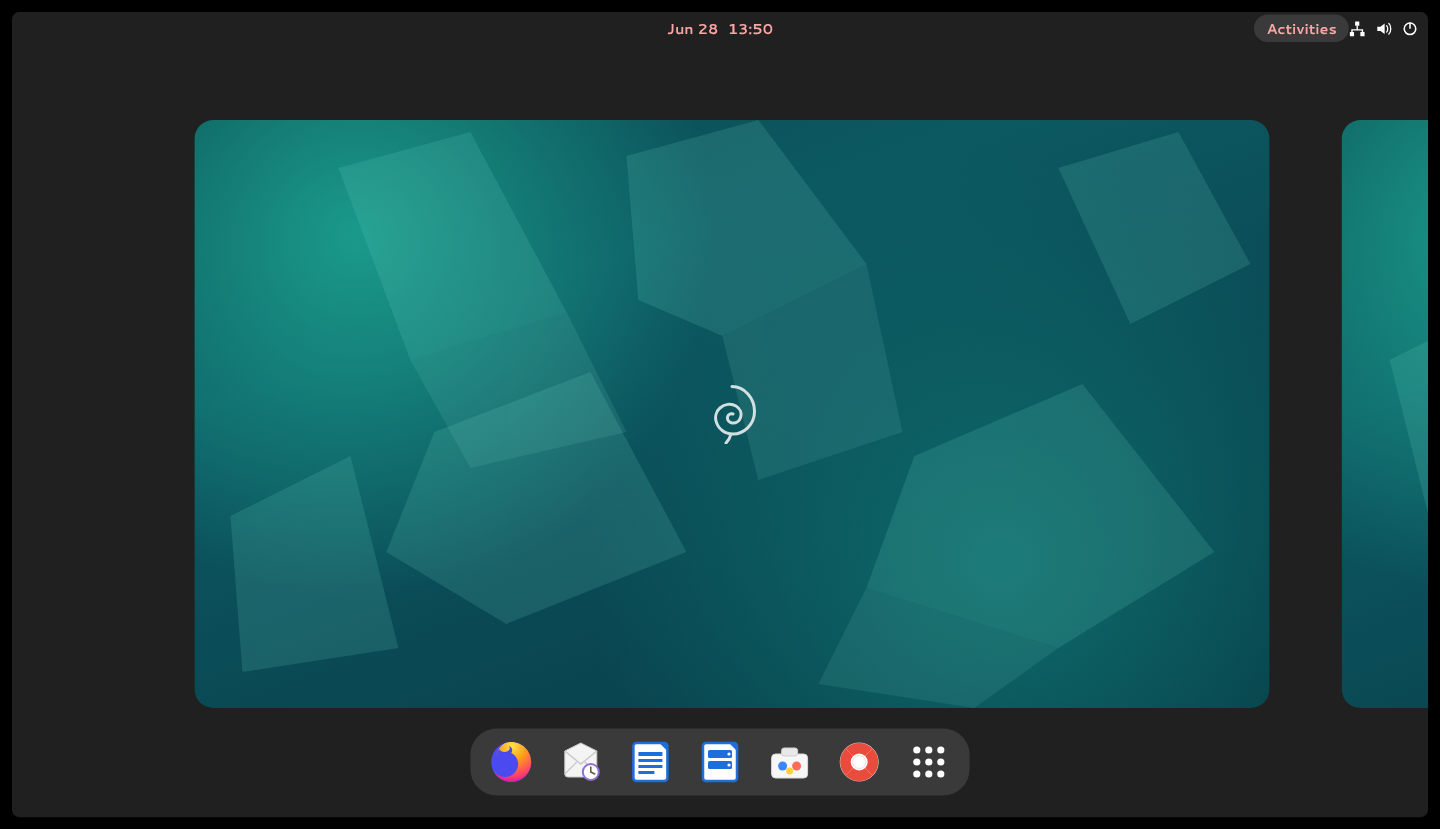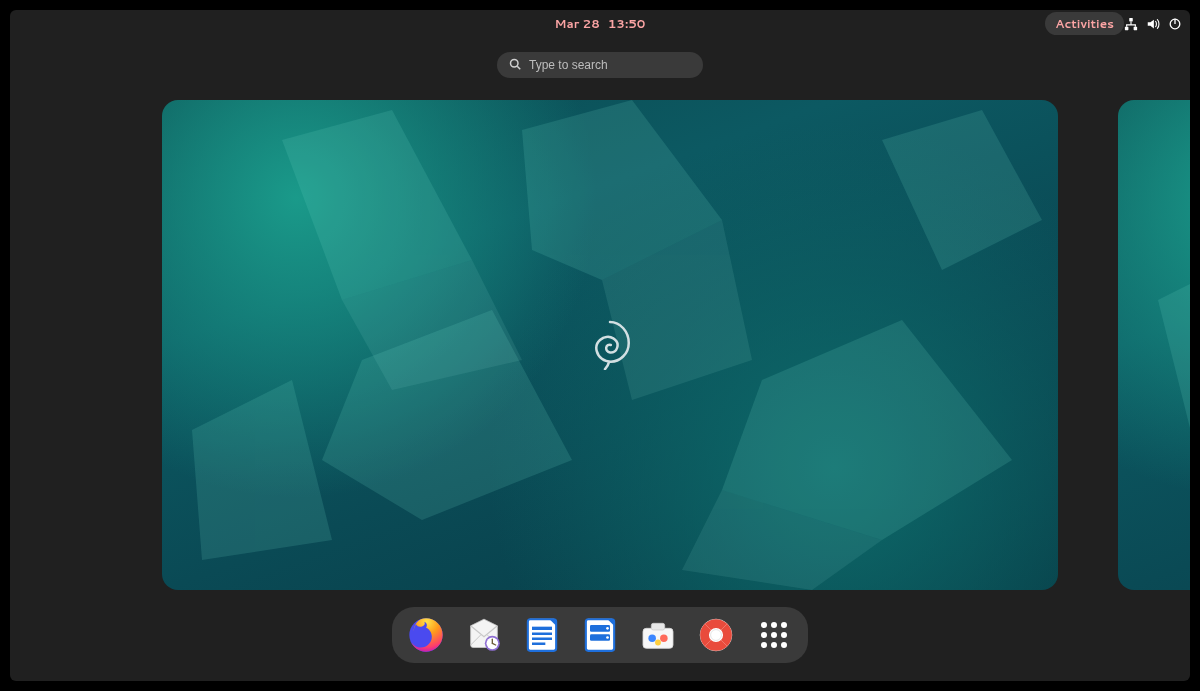--- a/index.html
+++ b/index.html
@@ -152,21 +152,21 @@
 </head>
 <body>
 
 <div class="frame">
 
   <div class="topbar">
     <div class="activities-btn">
       <span>Activities</span>
     </div>
     <div class="clock">
-      <span>Mar 28</span>
+      <span>Jun 28</span>
       <span>13:50</span>
     </div>
     <div class="status-area">
       <span>
         <svg width="14" height="14" viewBox="0 0 16 16" fill="#fff">
             <rect x="6" y="1" width="4" height="4" rx="0.5"></rect>
             <rect x="1" y="11" width="4" height="4" rx="0.5"></rect>
             <rect x="11" y="11" width="4" height="4" rx="0.5"></rect>
             <path d="M8 5v3M3 11V9h10v2M8 8v1" stroke="#fff" stroke-width="1.3" fill="none"></path>
           </svg>
@@ -179,29 +179,20 @@
       </span>
       <span>
         <svg width="14" height="14" viewBox="0 0 16 16" fill="none" stroke="#fff" stroke-width="1.5">
             <circle cx="8" cy="8" r="5.5"></circle>
             <line x1="8" y1="2" x2="8" y2="8"></line>
           </svg>
       </span>
     </div>
   </div>
 
-  <div class="search-bar">
-    <span>
-      <svg width="12" height="12" viewBox="0 0 16 16" fill="none" stroke="#d0d0d0" stroke-width="2">
-          <circle cx="7" cy="7" r="5"></circle>
-          <line x1="11" y1="11" x2="15" y2="15"></line>
-        </svg>
-    </span>
-    <input type="text" placeholder="Type to search" style="">
-  </div>
 
   <div class="workspace-area">
     <div class="workspace main">
       <svg class="poly" viewBox="0 0 896 490" preserveAspectRatio="none">
         <g fill="#6fd9c7" opacity="0.16">
           <polygon points="120,40 230,10 310,160 180,200"></polygon>
           <polygon points="360,30 470,0 560,120 440,180 370,150"></polygon>
           <polygon points="200,260 330,210 410,360 260,420 160,360"></polygon>
           <polygon points="600,280 740,220 850,360 720,440 560,390"></polygon>
           <polygon points="30,330 130,280 170,440 40,460"></polygon>

